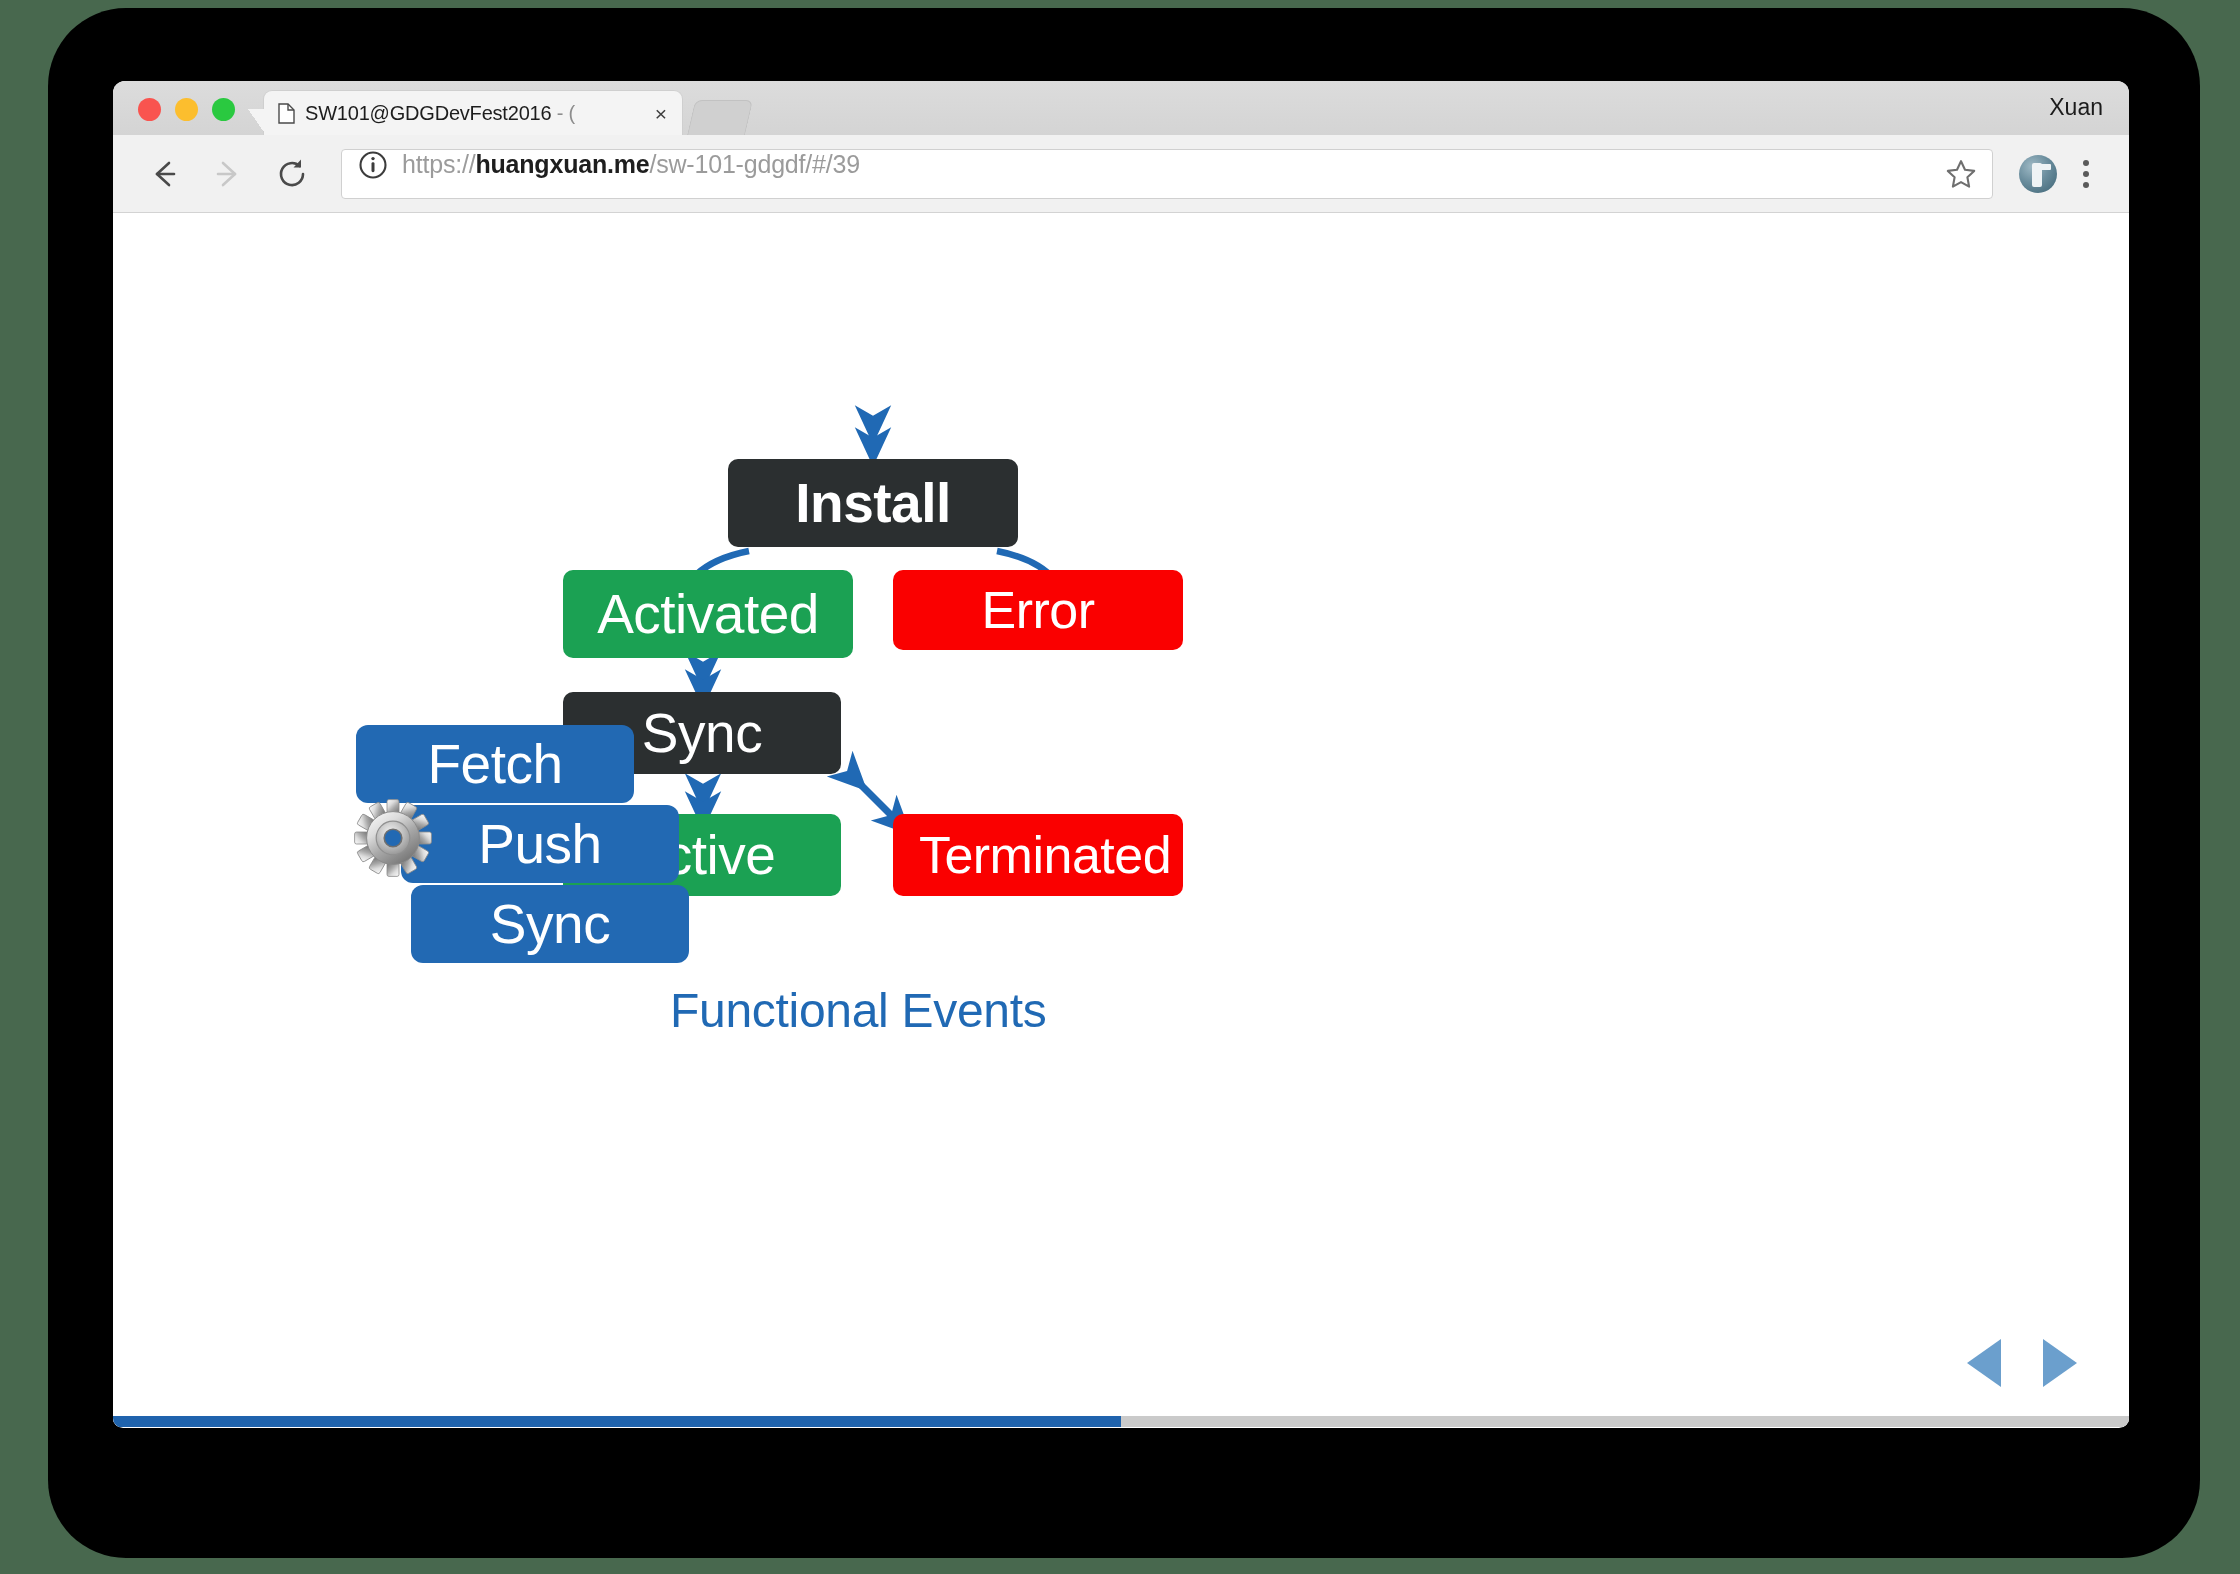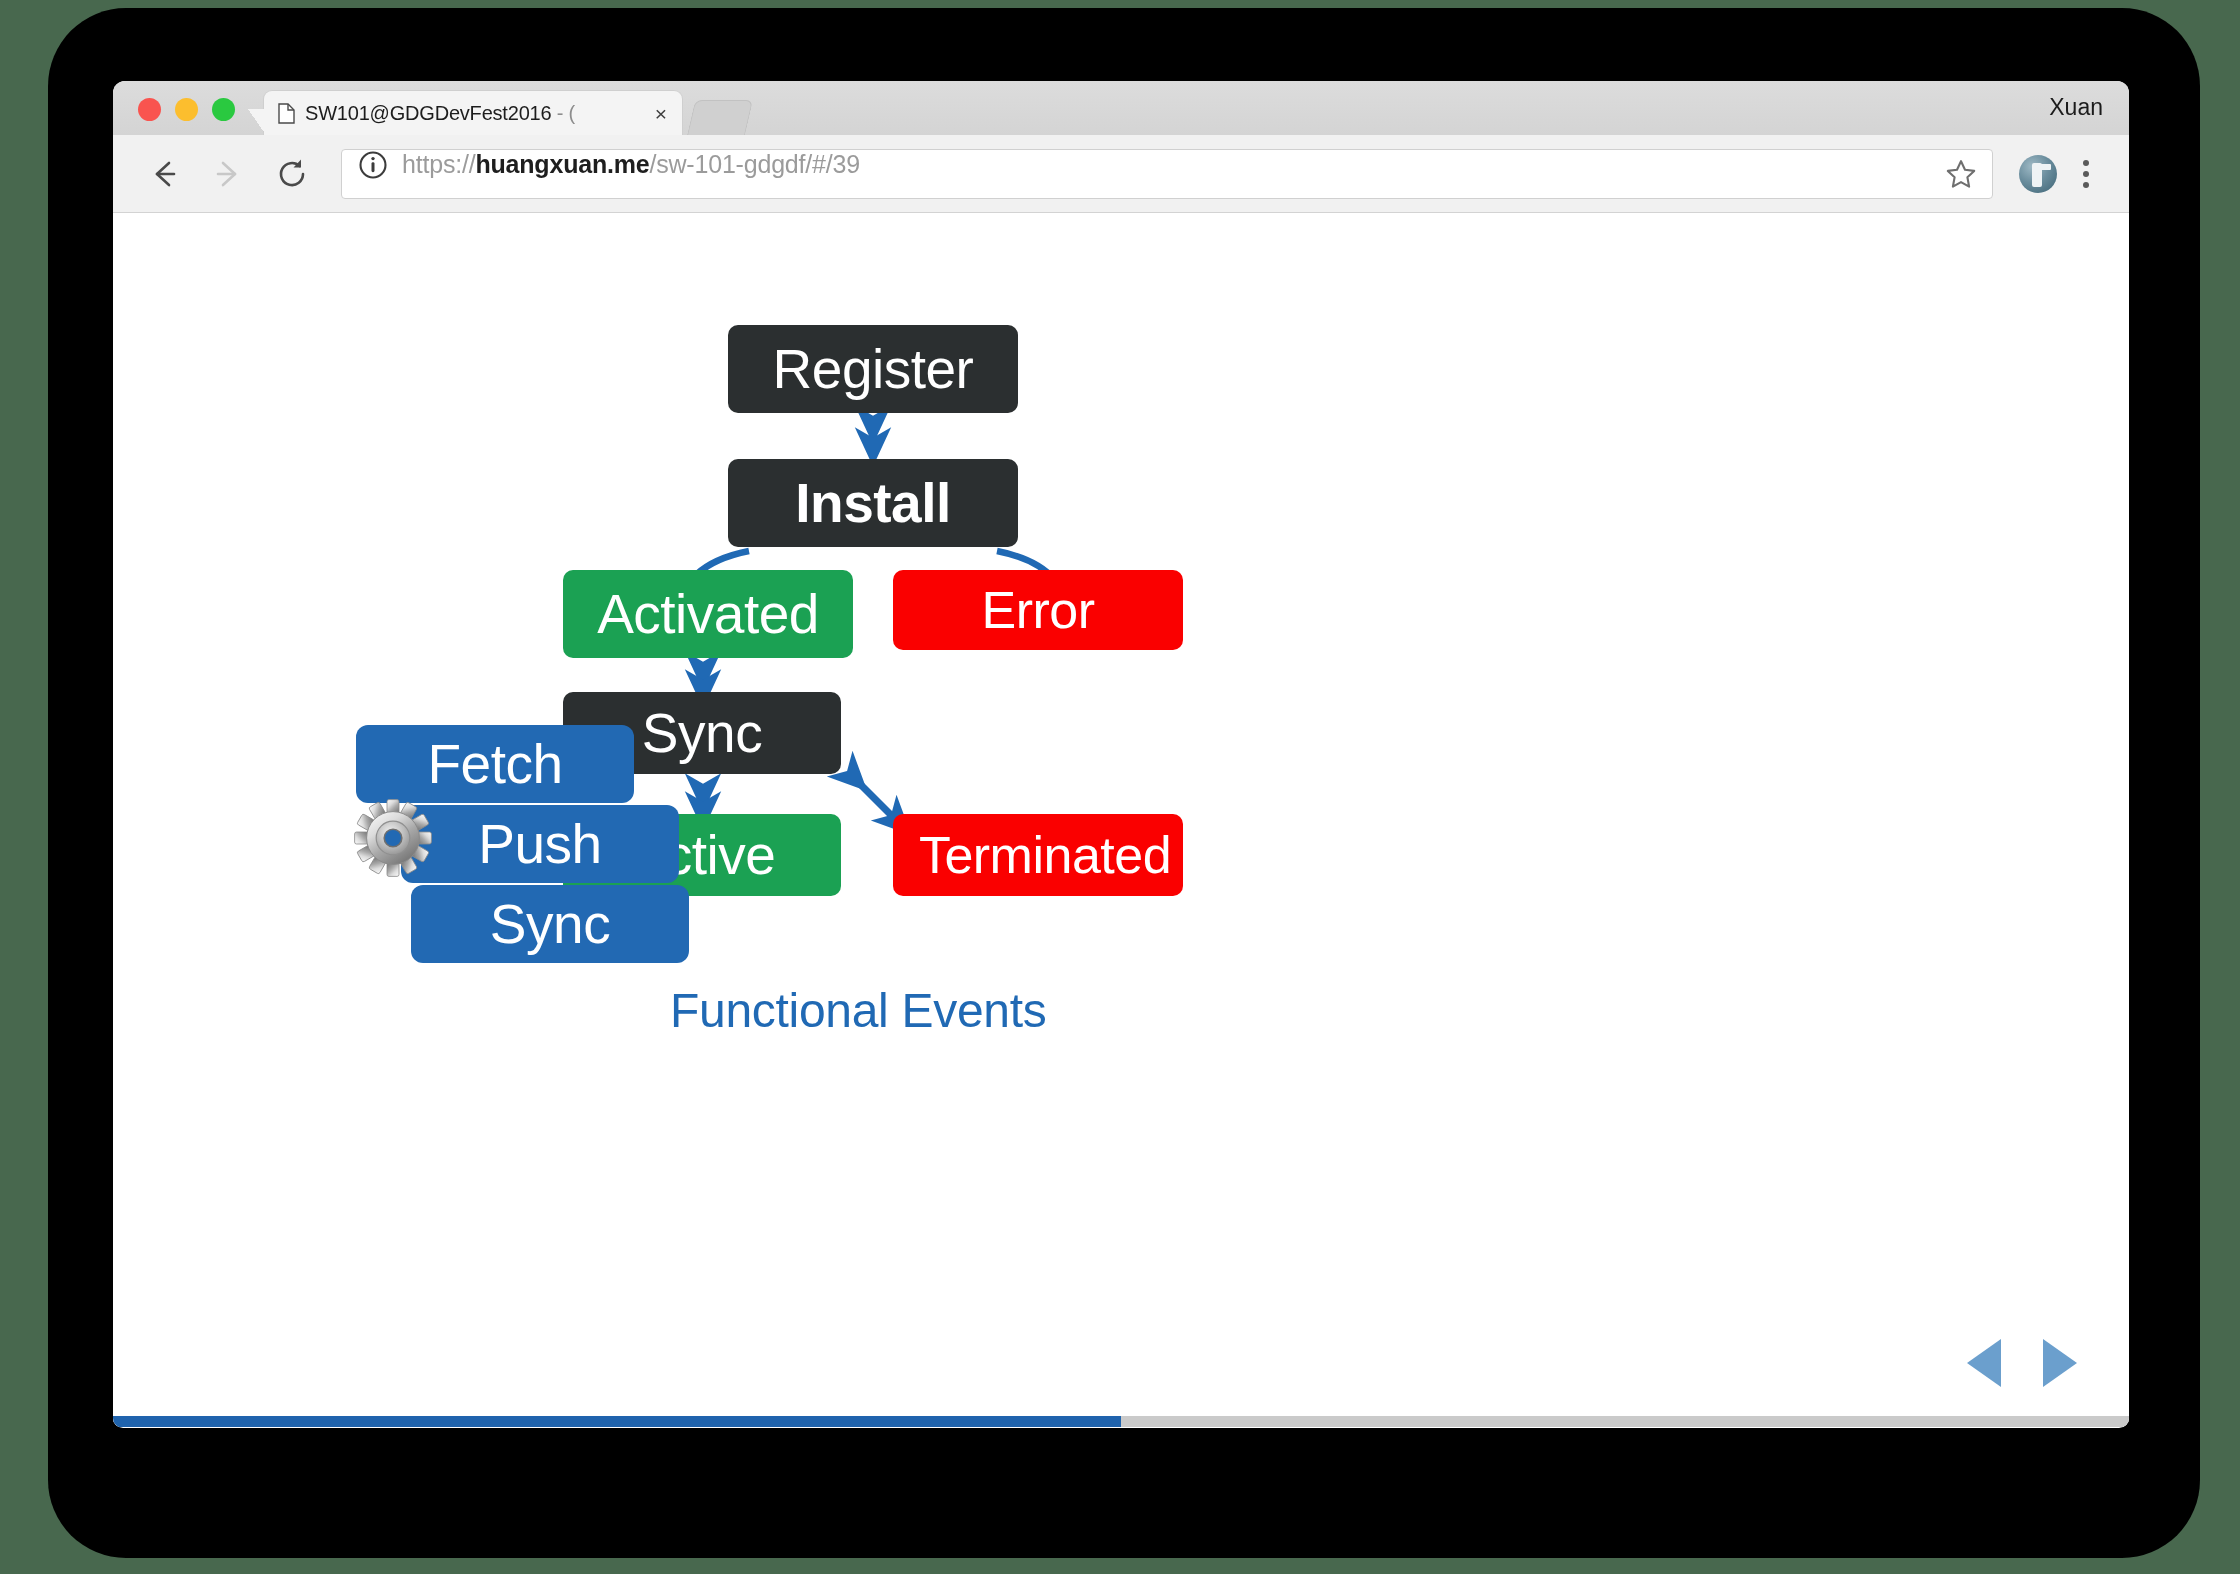--- a/index.html
+++ b/index.html
@@ -379,21 +379,20 @@
         <path d="M884 338 C 934 348, 954 372, 954 404" marker-end="url(#ah)" stroke-width="6.5"></path>
 
         <line x1="590" y1="460" x2="590" y2="478" marker-start="url(#ah)" marker-end="url(#ah)"></line>
 
         <line x1="590" y1="582" x2="590" y2="600" marker-start="url(#ah)" marker-end="url(#ah)"></line>
 
         <line x1="742" y1="566" x2="786" y2="610" marker-start="url(#ah)" marker-end="url(#ah)"></line>
       </g>
     </svg>
 
-    <div class="node dark" id="n-register">Register</div>
     <div class="node dark" id="n-install">Install</div>
     <div class="node red" id="n-error">Error</div>
     <div class="node green" id="n-activated">Activated</div>
     <div class="node dark" id="n-idle">Sync</div>
     <div class="node green" id="n-active">Active</div>
     <div class="node red" id="n-terminated">Terminated</div>
 
     <div class="node blue" id="n-fetch">Fetch</div>
     <div class="node blue" id="n-push">Push</div>
     <div class="node blue" id="n-sync">Sync</div>

